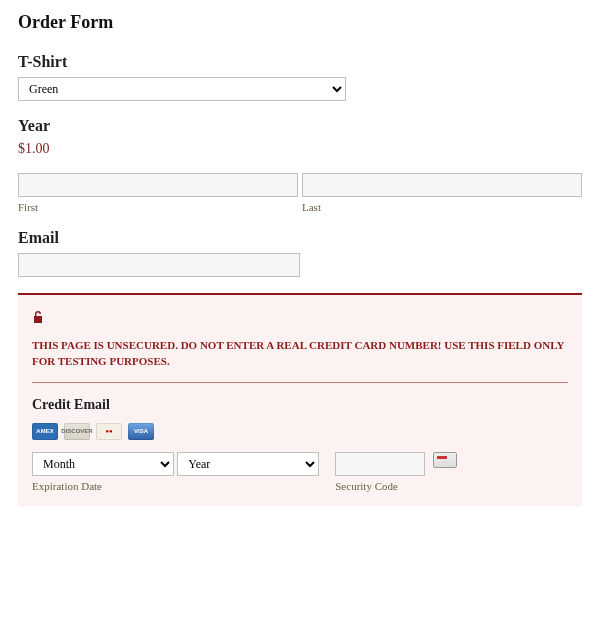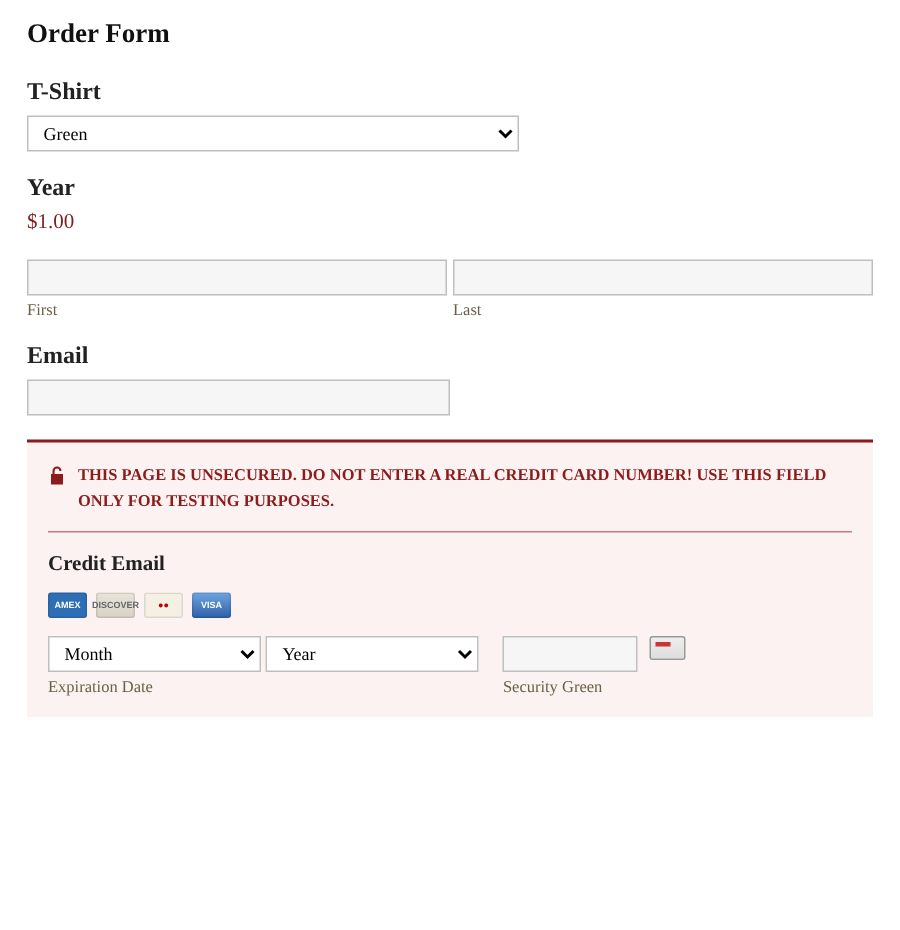--- a/index.html
+++ b/index.html
@@ -61,20 +61,21 @@
     display: flex;
     align-items: flex-start;
     gap: 8px;
     color: #8c1b1b;
     font-weight: bold;
     font-size: 11px;
     padding: 4px 0 12px 0;
     border-bottom: 1px solid #c97b7b;
     margin-bottom: 14px;
     line-height: 1.5;
+    flex-direction: column;
   }
   .cc-warning .lock {
     flex: 0 0 auto;
     margin-top: 1px;
   }
   .cc-heading {
     font-size: 14px;
     font-weight: bold;
     margin-bottom: 10px;
     color: #222;
@@ -186,17 +187,17 @@
           <option>Year</option>
         </select>
       </div>
       <div class="cc-sub">Expiration Date</div>
     </div>
     <div class="sec-col">
       <div>
         <input type="text" value="" style="">
         <span class="sec-icon"></span>
       </div>
-      <div class="cc-sub">Security Green</div>
+      <div class="cc-sub">Security Code</div>
     </div>
   </div>
 
 </div>
 
 </body></html>

